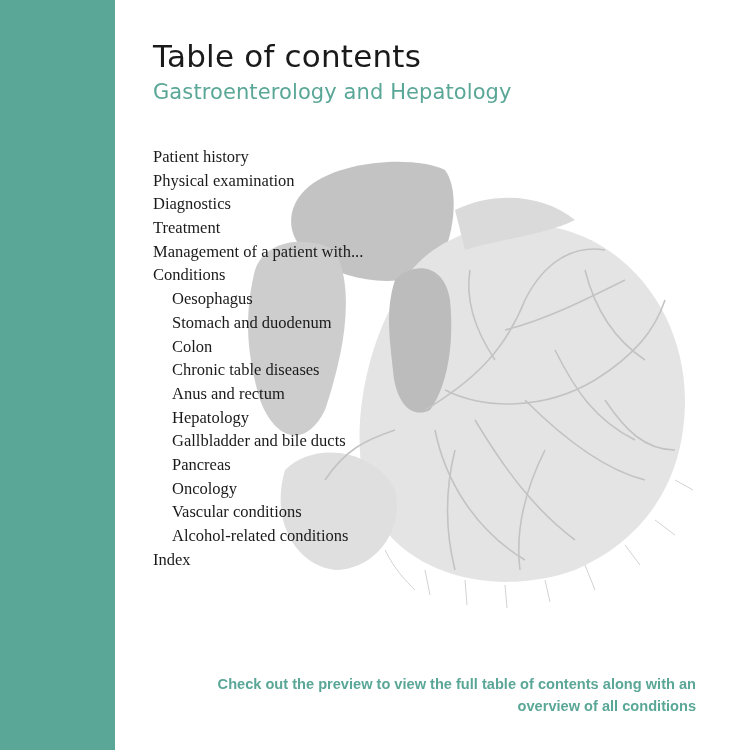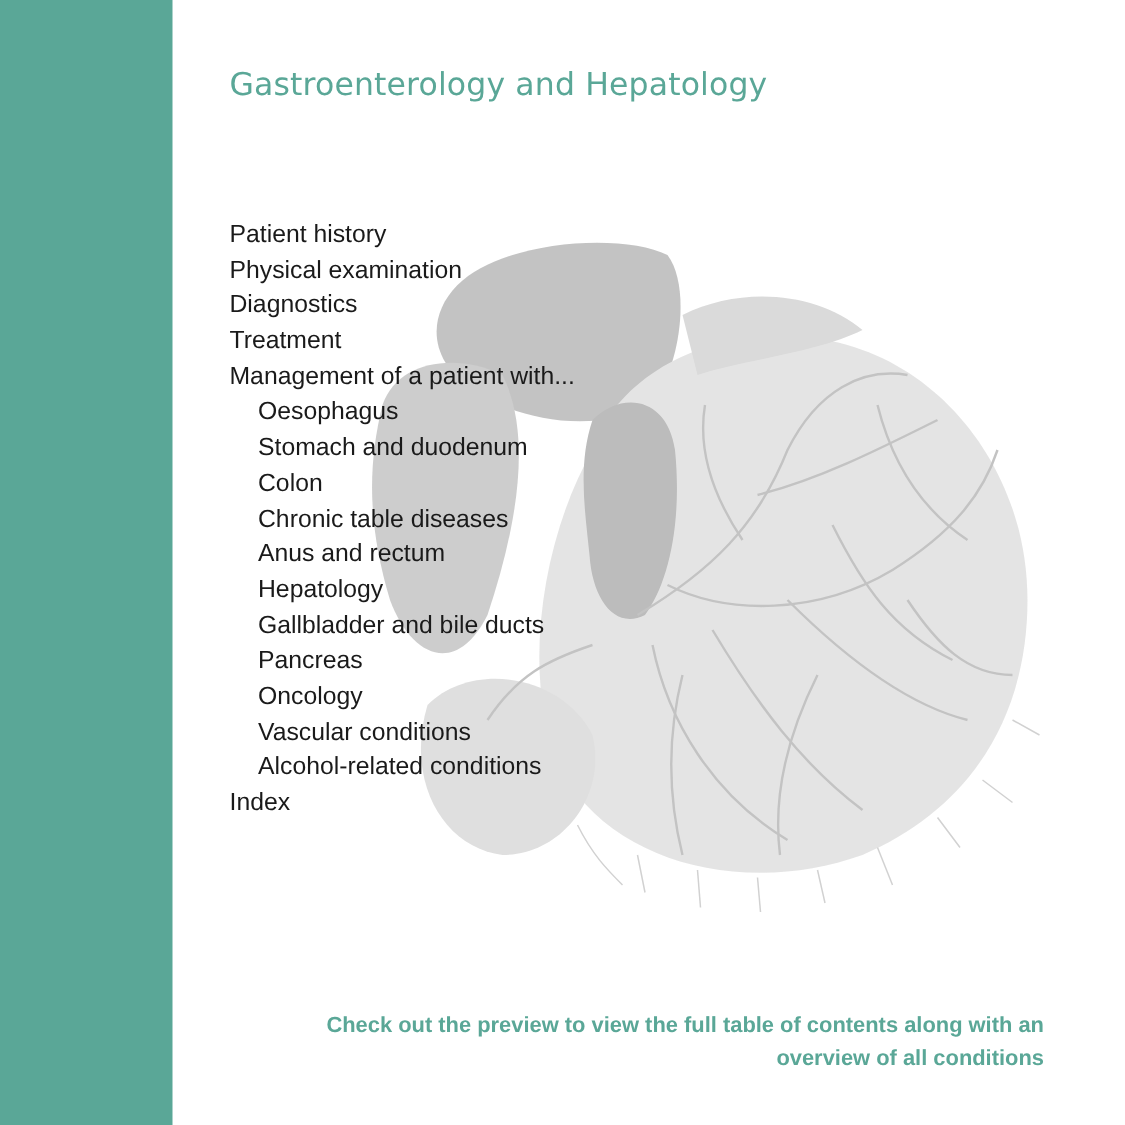--- a/index.html
+++ b/index.html
@@ -23,21 +23,21 @@
       font-weight: normal;
     }
     .subtitle {
       font-family: "DejaVu Sans", sans-serif;
       font-size: 21px; color: #5aa797; line-height: 36px; letter-spacing: 0.1px;
     }
     .toc {
       position: absolute; left: 153px; top: 145px; list-style: none; margin: 0; padding: 0;
     }
     .toc li {
-      font-family: Liberation Sans, sans-serif;
+      font-family: Liberation Serif, serif;
       font-size: 16.5px; color: #1a1a1a; height: 23.7px; line-height: 23.7px;
       white-space: nowrap;
     }
     .toc li.sub { padding-left: 19px; }
     .note {
       position: absolute; left: 156px; top: 673px; width: 540px;
       font-family: "Liberation Sans", sans-serif; font-weight: bold;
       font-size: 14.6px; color: #5aa797; line-height: 22px; text-align: right;
     }
   </style>
@@ -82,29 +82,31 @@
     <path d="M260 435 L262 458"></path>
     <path d="M300 430 L305 452"></path>
     <path d="M340 415 L350 440"></path>
     <path d="M380 395 L395 415"></path>
     <path d="M410 370 L430 385"></path>
     <path d="M430 330 L448 340"></path>
   </g>
 </svg>
 
 <div class="title-block">
+  <div class="title">Table of contents</div>
   <div class="subtitle">Gastroenterology and Hepatology</div>
 </div>
 
 <ul class="toc">
   <li>Patient history</li>
   <li>Physical examination</li>
   <li>Diagnostics</li>
   <li>Treatment</li>
   <li>Management of a patient with...</li>
+  <li>Conditions</li>
   <li class="sub">Oesophagus</li>
   <li class="sub">Stomach and duodenum</li>
   <li class="sub">Colon</li>
   <li class="sub">Chronic table diseases</li>
   <li class="sub">Anus and rectum</li>
   <li class="sub">Hepatology</li>
   <li class="sub">Gallbladder and bile ducts</li>
   <li class="sub">Pancreas</li>
   <li class="sub">Oncology</li>
   <li class="sub">Vascular conditions</li>

